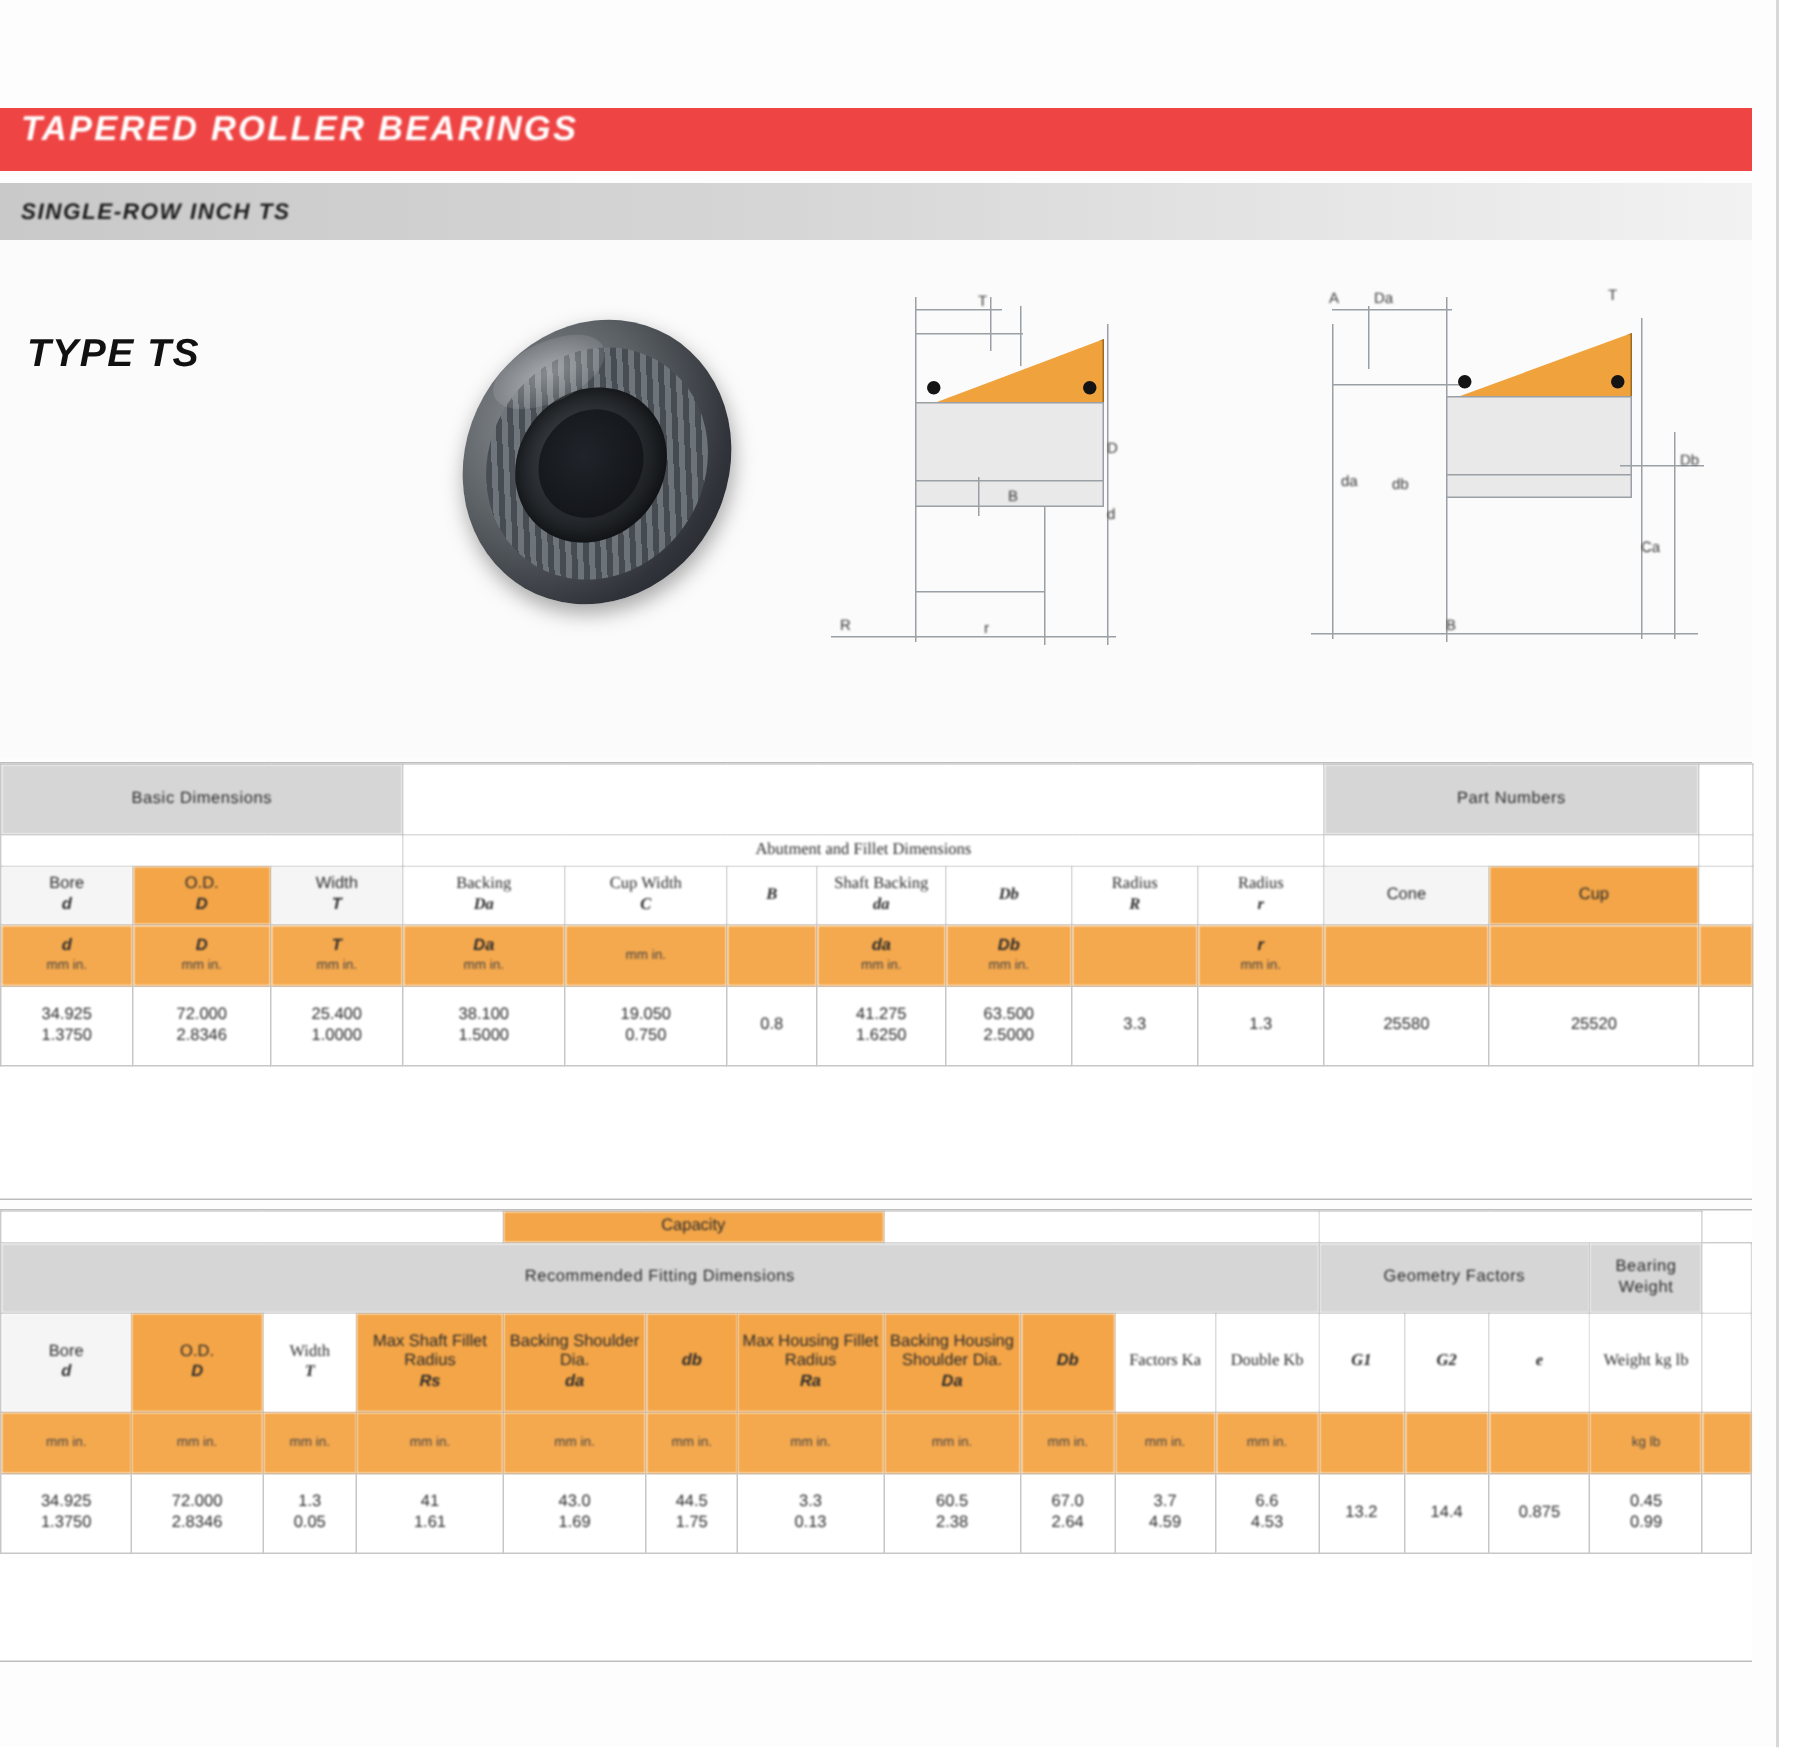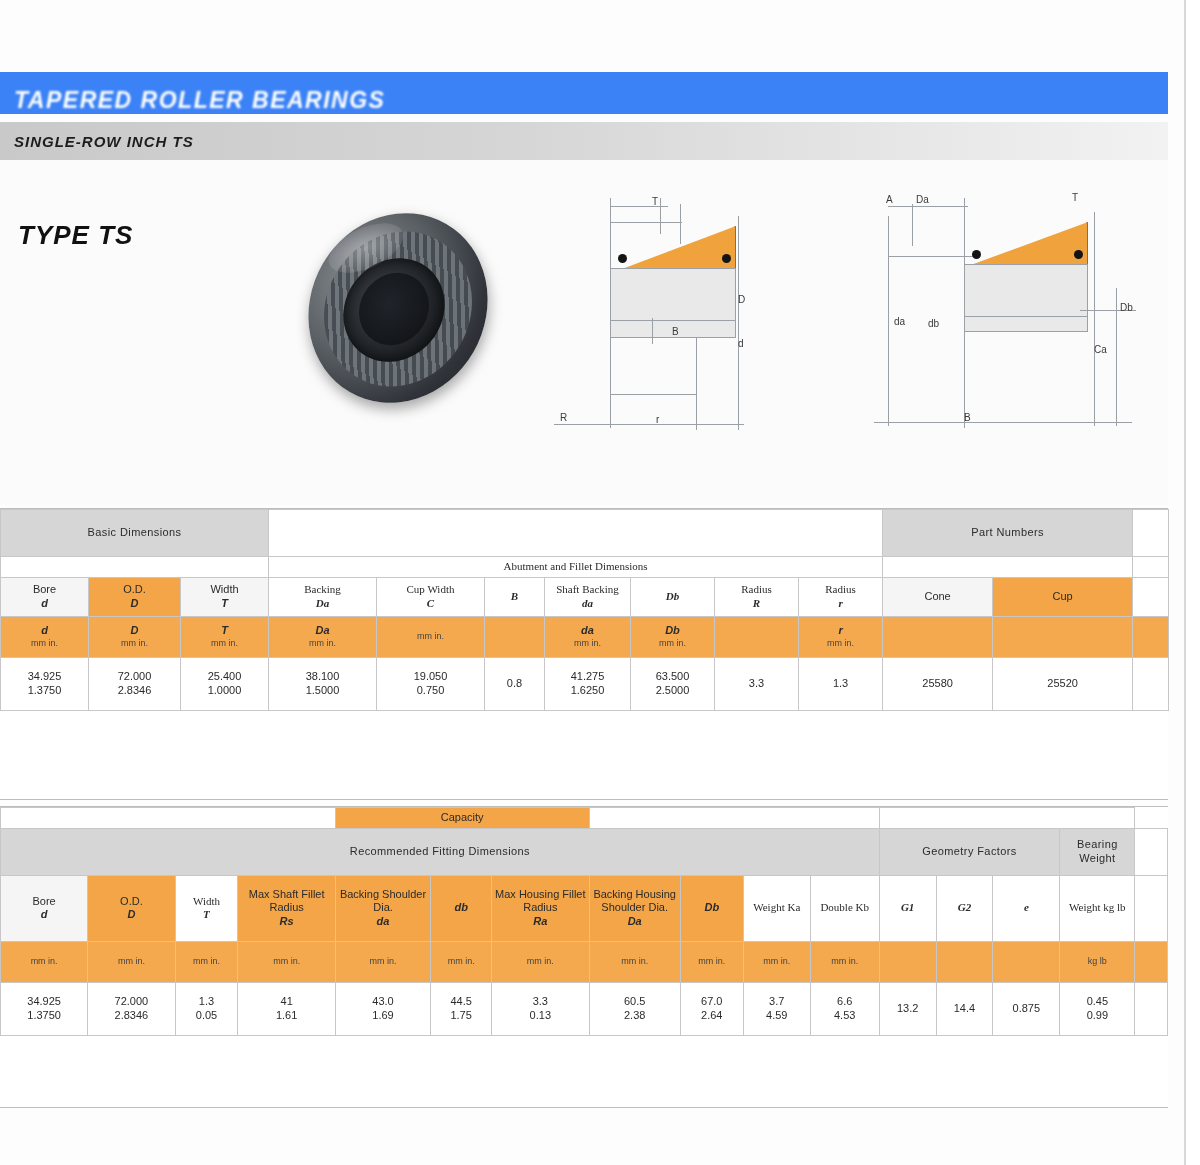--- a/index.html
+++ b/index.html
@@ -34,23 +34,23 @@
     background: #ffffff;
     border-left: 2px solid #d8d8d8;
   }
 
   
   .header-band {
     position: absolute;
     left: 0; top: 72px;
     width: 1168px;
     height: 42px;
-    background: #3b82f6;
+    background: #ef4444;
     display: flex;
-    align-items: flex-end;
+    align-items: flex-start;
   }
   .header-title {
     color: #ffffff;
     font-size: 23px;
     font-weight: bold;
     font-style: italic;
     letter-spacing: 1.5px;
     padding-left: 14px;
     filter: blur(0.8px);
   }
@@ -313,21 +313,21 @@
       <div class="dw-line v" style="left:244px; top:90px; height:138px;"></div>
       <div class="dw-line h" style="left:208px; top:112px; width:56px;"></div>
       <div class="dw-line h" style="left:2px; top:224px; width:258px;"></div>
 
       <div class="dw-label" style="left:14px; top:-4px;">A</div>
       <div class="dw-label" style="left:44px; top:-4px;">Da</div>
       <div class="dw-label" style="left:200px; top:-6px;">T</div>
       <div class="dw-label" style="left:248px; top:104px;">Db</div>
       <div class="dw-label" style="left:22px; top:118px;">da</div>
       <div class="dw-label" style="left:56px; top:120px;">db</div>
-      <div class="dw-label" style="left:222px; top:146px;">Ca</div>
+      <div class="dw-label" style="left:222px; top:162px;">Ca</div>
       <div class="dw-label" style="left:92px; top:214px;">B</div>
     </div>
   </div>
 
   <div class="table-block tbl-1">
     <table class="grid">
       <colgroup>
         <col style="width:88px">
           <col style="width:92px">
           <col style="width:88px">
@@ -525,21 +525,21 @@
           <span class="sym">Ra</span>
         </td>
         <td class="g-orange-cell two-line">
           <span>Backing Housing Shoulder Dia.</span><br>
           <span class="sym">Da</span>
         </td>
         <td class="g-orange-cell two-line">
           <span class="sym">Db</span>
         </td>
         <td class="g-white two-line">
-          <span>Weight Ka</span>
+          <span>Factors Ka</span>
         </td>
         <td class="g-white two-line">
           <span>Double Kb</span>
         </td>
         <td class="g-white">
           <span class="sym">G1</span>
         </td>
         <td class="g-white">
           <span class="sym">G2</span>
         </td>

